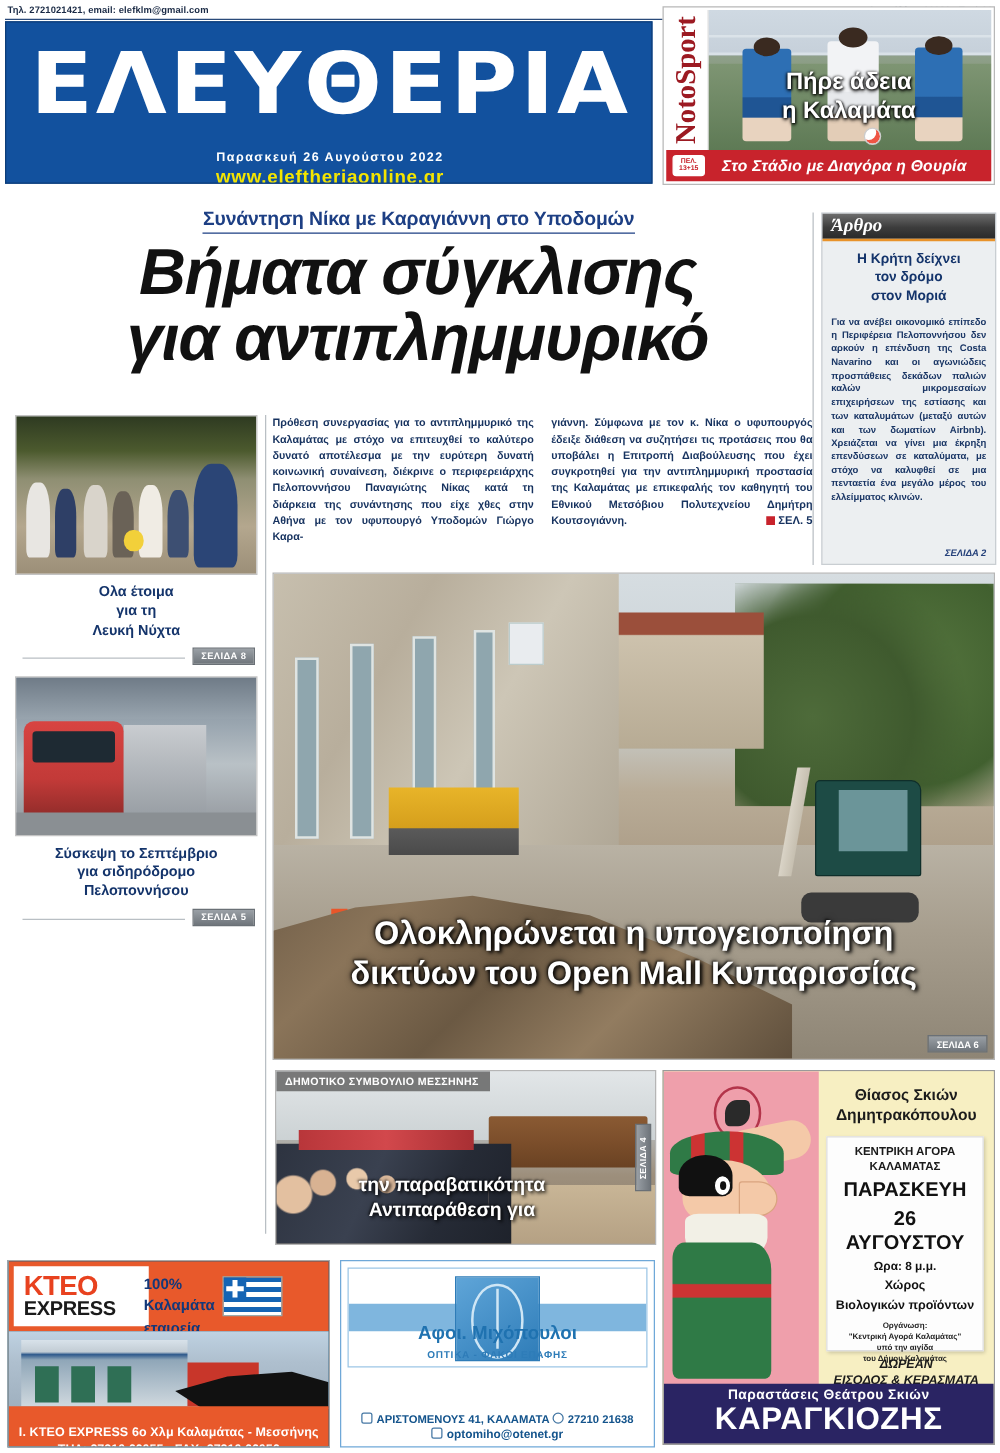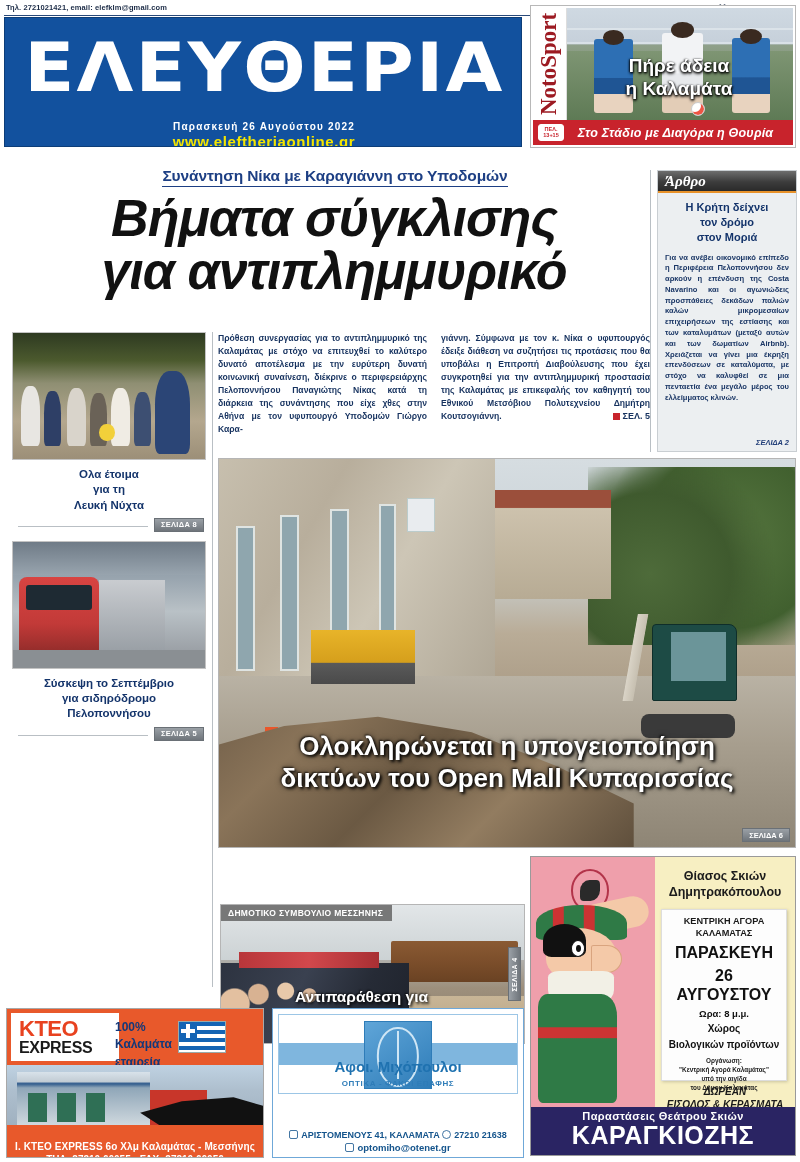--- a/index.html
+++ b/index.html
@@ -232,21 +232,20 @@
     background:linear-gradient(to bottom,#9aa0a6,#6f757b);
     color:#fff; font-size:7.5px; font-weight:bold;
     display:flex; align-items:center; border:1px solid #6a7076;
   }
 
   
   .messini {
     position:absolute; left:220px; top:856px; width:305px; height:140px;
     border:1px solid #b5b5b5; overflow:hidden;
     background:linear-gradient(to bottom,#cfd5d8 0%,#b9bfc2 30%,#9d8f7c 60%,#8a7c69 100%);
-    margin-top:48px;
   }
   .ms-label {
     position:absolute; left:0; top:0; padding:3px 9px 3px 7px; z-index:3;
     background:rgba(105,105,105,.88); color:#fff;
     font-size:8.5px; font-weight:bold; letter-spacing:.3px;
   }
   .ms-wall { position:absolute; left:0; top:0; width:100%; height:40%;
      background:linear-gradient(to bottom,#e2e6e8,#ccd2d4); }
   .ms-desk { position:absolute; right:2%; top:26%; width:42%; height:30%;
      background:linear-gradient(to bottom,#8a5a33 0%,#7a4d2a 55%,#6a4223 100%); border-radius:2px; }
@@ -555,22 +554,22 @@
 
   <div class="messini">
     <div class="ms-wall"></div>
     <div class="ms-desk"></div>
     <div class="ms-floor"></div>
     <div class="ms-seats"></div>
     <div class="ms-red"></div>
     <div class="ms-people"></div>
     <div class="ms-label">ΔΗΜΟΤΙΚΟ ΣΥΜΒΟΥΛΙΟ ΜΕΣΣΗΝΗΣ</div>
     <div class="ms-ovl">
+      <div>την παραβατικότητα</div>
       <div>Αντιπαράθεση για</div>
-      <div>την παραβατικότητα</div>
     </div>
     <div class="ms-vpage">
       <span>ΣΕΛΙΔΑ 4</span>
     </div>
   </div>
 
   <div class="karag">
     <div class="kg-bg"></div>
     <div class="kg-pink"></div>
     <div class="kg-fig">

